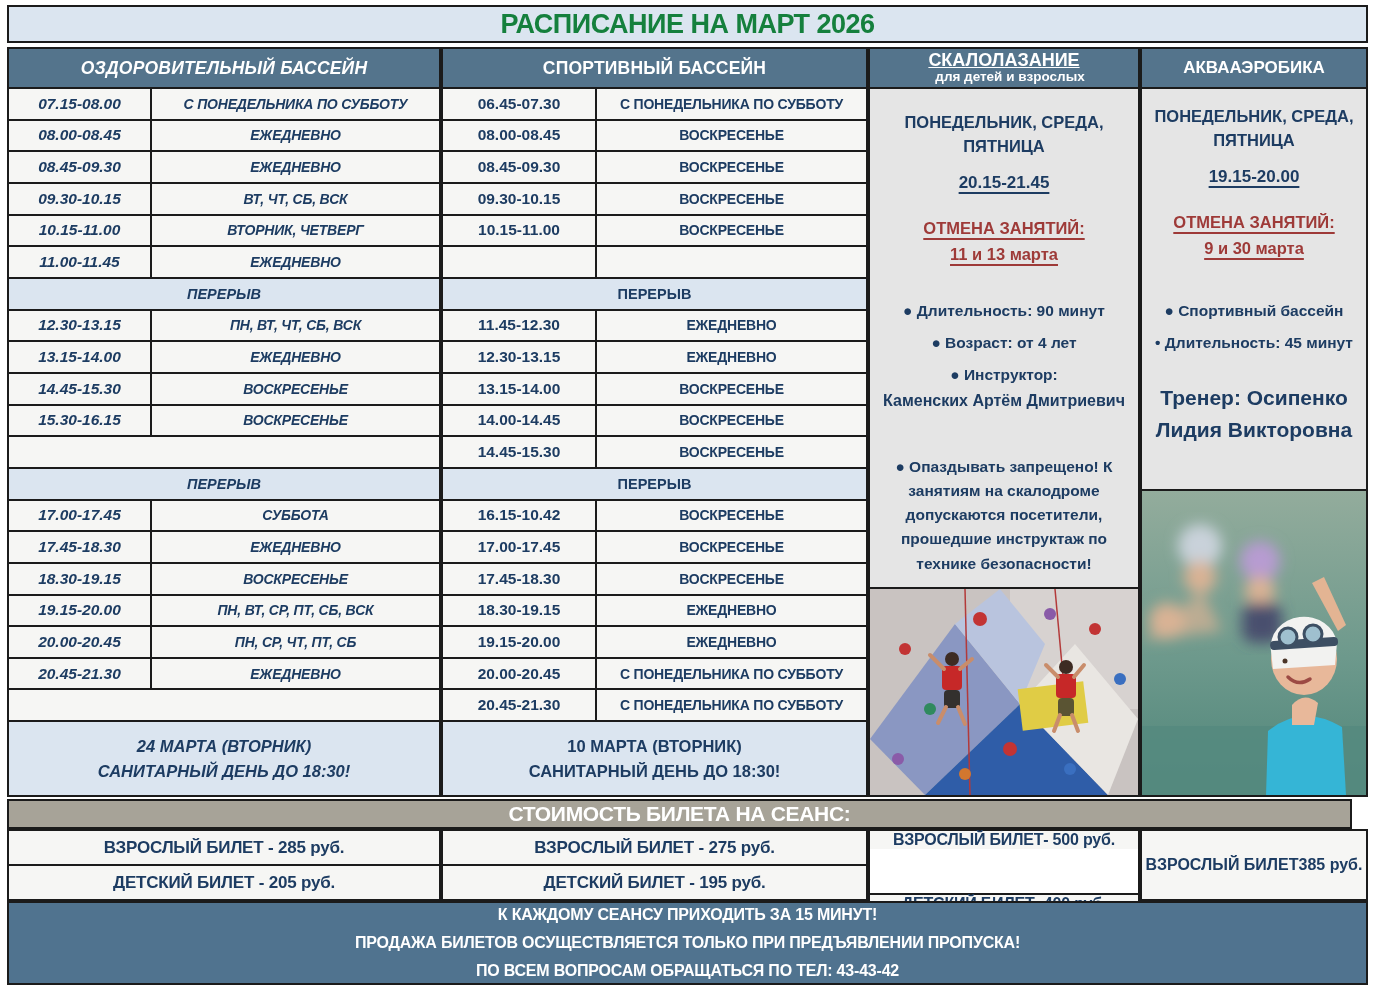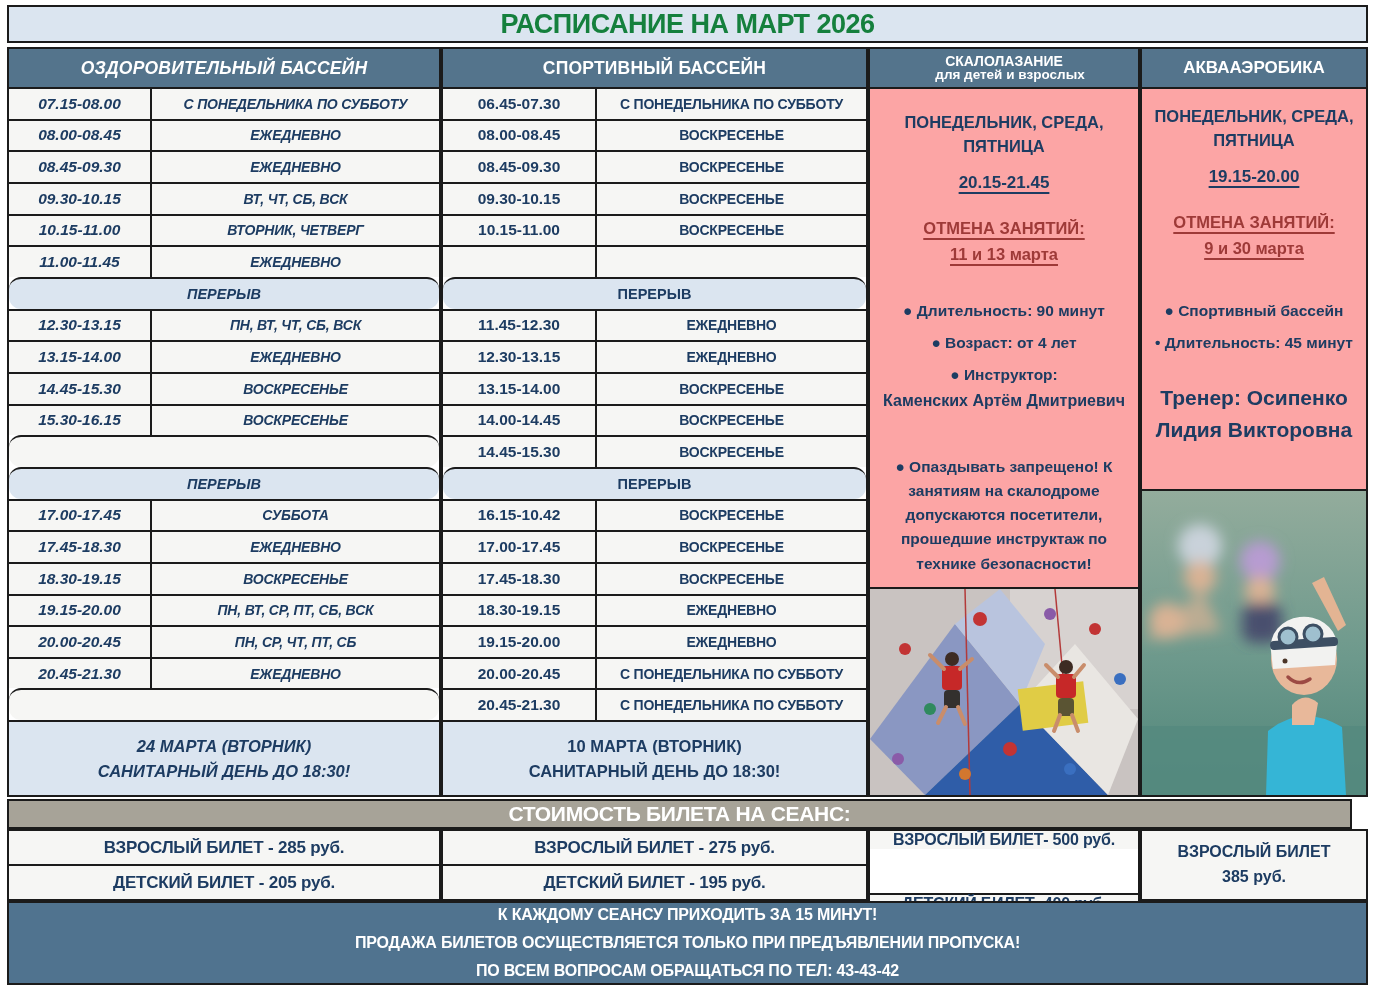--- a/index.html
+++ b/index.html
@@ -37,44 +37,44 @@
     display:flex;align-items:center;justify-content:center;font-size:17.5px;letter-spacing:0.2px;
   }
   .rows-box{flex:1 1 auto;display:flex;flex-direction:column;text-align:center;}
   .prow{flex:1 1 0;display:flex;border-top:2px solid var(--line);min-height:0;}
   .prow:first-child{border-top:0;}
   .cell{display:flex;align-items:center;justify-content:center;background:var(--rowbg);}
   .cell.time{font-size:15.5px;border-right:2px solid var(--line);}
   .pool-col--1 .cell.time{flex:0 0 143px;}
   .pool-col--2 .cell.time{flex:0 0 154px;}
   .cell.days{flex:1;font-size:14px;letter-spacing:-0.2px;}
-  .prow.merged{align-items:center;justify-content:center;font-size:14.5px;border-radius:12px;}
+  .prow.merged{align-items:center;justify-content:center;font-size:14.5px;}
   .prow.break{background:var(--lightblue);}
   .prow.empty{background:var(--rowbg);}
   .sanitary{
     flex:0 0 75px;border-top:2px solid var(--line);background:var(--lightblue);
     display:flex;flex-direction:column;align-items:center;justify-content:center;
     font-size:16.5px;line-height:1.5;text-align:center;
   }
   
   .activity-col{
     position:absolute;top:47px;height:750px;background:#fff;
     border:2px solid var(--line);display:flex;flex-direction:column;
   }
   .activity-col--climb{left:868px;width:272px;}
   .activity-col--aqua{left:1140px;width:228px;}
   .activity-header{
     flex:0 0 40px;background:var(--slate);color:#fff;border-bottom:2px solid var(--line);
     display:flex;flex-direction:column;align-items:center;justify-content:center;line-height:1.05;
   }
-  .activity-header .hl1{font-size:14px;}
+  .activity-header .hl1{font-size:18px;text-decoration:underline;}
   .activity-header .hl2{font-size:13.5px;margin-left:12px;}
   .activity-header .single{font-size:17px;}
   .activity-body{
-    flex:1 1 auto;background:#fca5a5;text-align:center;padding:0 8px;overflow:hidden;
+    flex:1 1 auto;background:#e5e5e5;text-align:center;padding:0 8px;overflow:hidden;
   }
   .days-line{font-size:16.5px;line-height:1.45;margin-top:22px;}
   .aqua-days{margin-top:16px;}
   .time-line{font-size:17px;margin-top:14px;text-decoration:underline;text-underline-offset:4px;text-decoration-thickness:2px;}
   .cancel-title{color:var(--red);font-size:16.5px;margin-top:26px;text-decoration:underline;text-underline-offset:4px;text-decoration-thickness:2px;}
   .cancel-dates{color:var(--red);font-size:16.5px;margin-top:7px;text-decoration:underline;text-underline-offset:4px;text-decoration-thickness:2px;}
   .bullet-line{font-size:15.5px;margin-top:14px;}
   .bullet-first{margin-top:38px;}
   .aqua-bullet-first{margin-top:44px;}
   .instructor-line{font-size:16px;margin-top:6px;line-height:1.35;}
@@ -96,21 +96,21 @@
   .price-table--2{left:441px;width:427px;}
   .price-table--3{left:868px;width:272px;gap:44px;}
   .price-table--4{left:1140px;width:228px;}
   .price-row{
     flex:1 1 0;background:var(--rowbg);display:flex;align-items:center;justify-content:center;
     font-size:17px;letter-spacing:-0.2px;
   }
   .price-row + .price-row{border-top:2px solid var(--line);}
   .price-table--3 .price-row{font-size:16px;}
   .price-merged{
-    flex:1 1 auto;background:var(--rowbg);display:flex;flex-direction:column;
+    flex:1 1 auto;background:var(--rowbg);display:flex;flex-direction:row;
     align-items:center;justify-content:center;font-size:16px;line-height:1.55;
   }
   
   .footer-band{
     position:absolute;left:7px;top:901px;width:1361px;height:84px;
     background:var(--footerblue);border:2px solid var(--line);color:#fff;
     display:flex;flex-direction:column;align-items:center;justify-content:center;
     font-size:16px;line-height:1.75;letter-spacing:-0.2px;text-align:center;
   }
 </style>

